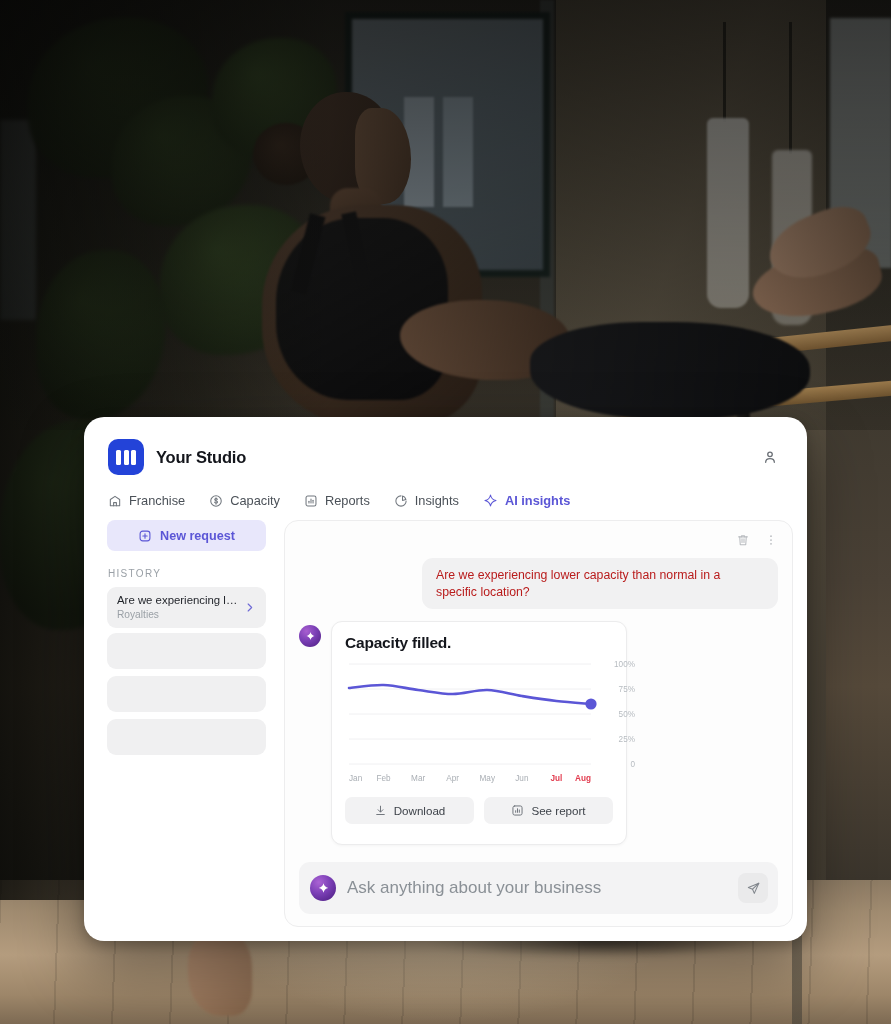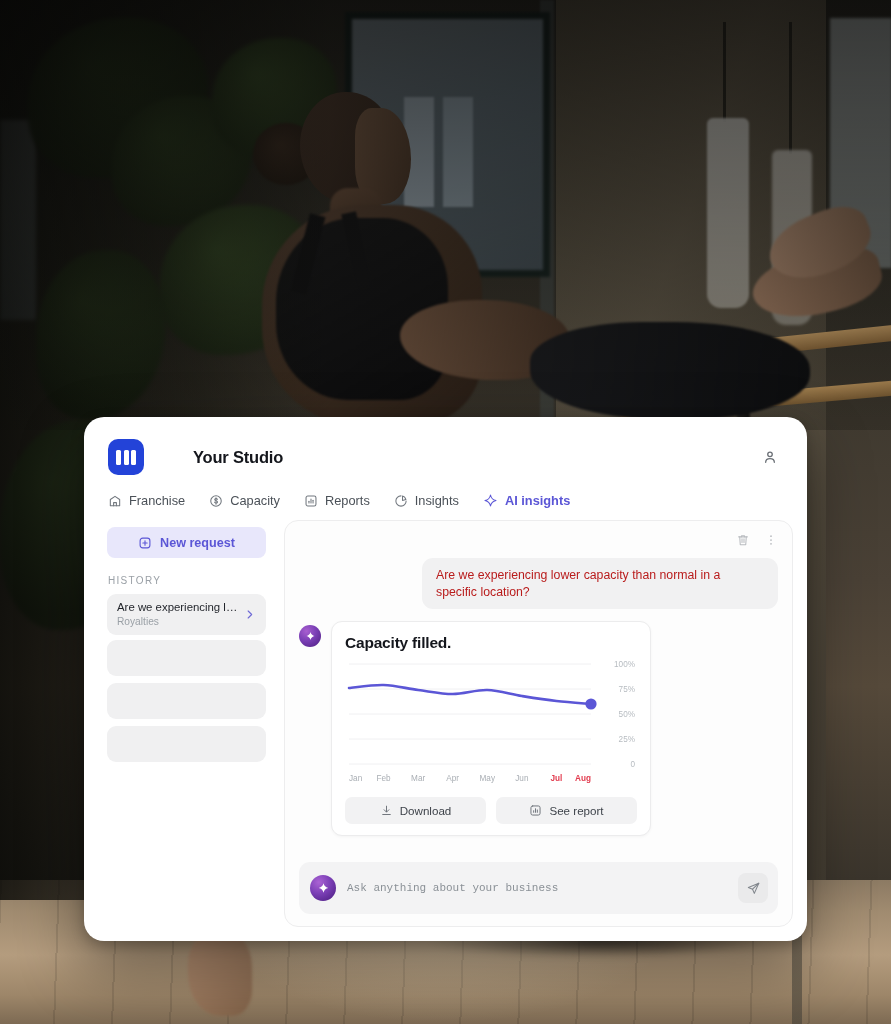--- a/index.html
+++ b/index.html
@@ -246,21 +246,21 @@
     flex: 0 0 auto;
   }
   .brand { display: flex; align-items: center; gap: 12px; }
   .logo {
     width: 36px; height: 36px; border-radius: 10px;
     background: #2343d8;
     display: flex; align-items: center; justify-content: center; gap: 2.5px;
   }
   .logo i { display:block; width: 5px; height: 15px; background:#fff; border-radius:1.5px; }
   .logo i.mid { height: 15px; }
-  .brand-name { font-size: 16.5px; font-weight: 700; color: #14161c; letter-spacing: -.2px; margin-left: 37px; }
+  .brand-name { font-size: 16.5px; font-weight: 700; color: #14161c; letter-spacing: -.2px; }
   .header-spacer { flex: 1; }
   .profile-btn {
     width: 26px; height: 26px; display:flex; align-items:center; justify-content:center;
     color: #6b7076; cursor: pointer; border-radius: 6px;
   }
 
   
   .tabs {
     display: flex; align-items: center; gap: 24px;
     padding: 18px 24px 12px 24px;
@@ -275,21 +275,21 @@
   .tab.active .ticon { color: #5b56d6; }
 
   
   .app-body { display: flex; gap: 14px; padding: 0 14px 14px 14px; flex: 1 1 auto; min-height: 0; }
 
   .sidebar { width: 172px; flex: 0 0 172px; padding-left: 9px; }
   .new-request {
     width: 159px; height: 31px; border-radius: 8px;
     background: #e8e7fb; color: #5b56d6;
     display: flex; align-items: center; justify-content: center; gap: 8px;
-    font-size: 12.6px; font-weight: 600; cursor: pointer; margin-top: 7px;
+    font-size: 12.6px; font-weight: 600; cursor: pointer;
   }
   .history-label {
     margin: 17px 0 8px 1px;
     font-size: 10px; letter-spacing: 1.3px; color: #9aa0a6; font-weight: 500;
   }
   .hist-item {
     width: 159px; height: 39px; border-radius: 9px; background: #f0f0f1;
     display: flex; align-items: center; padding: 0 10px;
     margin-bottom: 5px; cursor: pointer;
   }
@@ -324,21 +324,21 @@
 
   .msg-row-ai { display: flex; align-items: flex-start; gap: 10px; margin-top: 12px; }
   .ai-avatar {
     flex: 0 0 auto; width: 22px; height: 22px; border-radius: 50%;
     background: radial-gradient(circle at 34% 28%, #a85fd0 0%, #7a3fb5 45%, #4c1d80 100%);
     display: flex; align-items: center; justify-content: center;
     margin-top: 4px;
   }
   .card {
     background: #ffffff; border: 1px solid #ececed; border-radius: 11px;
-    padding: 12px 13px 11px 13px; width: 320px;
+    padding: 12px 13px 20px 13px; width: 296px;
     box-shadow: 0 1px 3px rgba(20,20,30,.04);
   }
   .card-title { font-size: 15.5px; font-weight: 600; color: #14161c; letter-spacing: -.2px; margin-bottom: 6px; }
 
   .chart-wrap { position: relative; width: 292px; height: 128px; }
   .chart-svg { display: block; }
 
   .card-actions { display: flex; gap: 10px; margin-top: 11px; }
   .act-btn {
     flex: 1; height: 27px; border-radius: 7px; background: #f2f2f3;
@@ -354,21 +354,21 @@
     height: 52px; display: flex; align-items: center;
     padding: 0 10px 0 11px; gap: 11px;
   }
   .composer-av {
     width: 26px; height: 26px; border-radius: 50%; flex: 0 0 auto;
     background: radial-gradient(circle at 34% 28%, #ab63d4 0%, #7b3fb6 45%, #471a7c 100%);
     display: flex; align-items: center; justify-content: center;
   }
   .composer-input {
     flex: 1 1 auto; border: none; outline: none; background: transparent;
-    font-family: Liberation Mono, monospace; font-size: 11px; color: #7f1d1d;
+    font-family: Liberation Sans, sans-serif; font-size: 17px; color: #7f1d1d;
   }
   .composer-input::placeholder { color: #8a9096; }
   .send-btn {
     width: 30px; height: 30px; border-radius: 8px; background: #eaeaeb;
     display:flex; align-items:center; justify-content:center; color:#82878d; cursor:pointer;
     flex: 0 0 auto;
   }
 </style>
 </head>
 <body>

